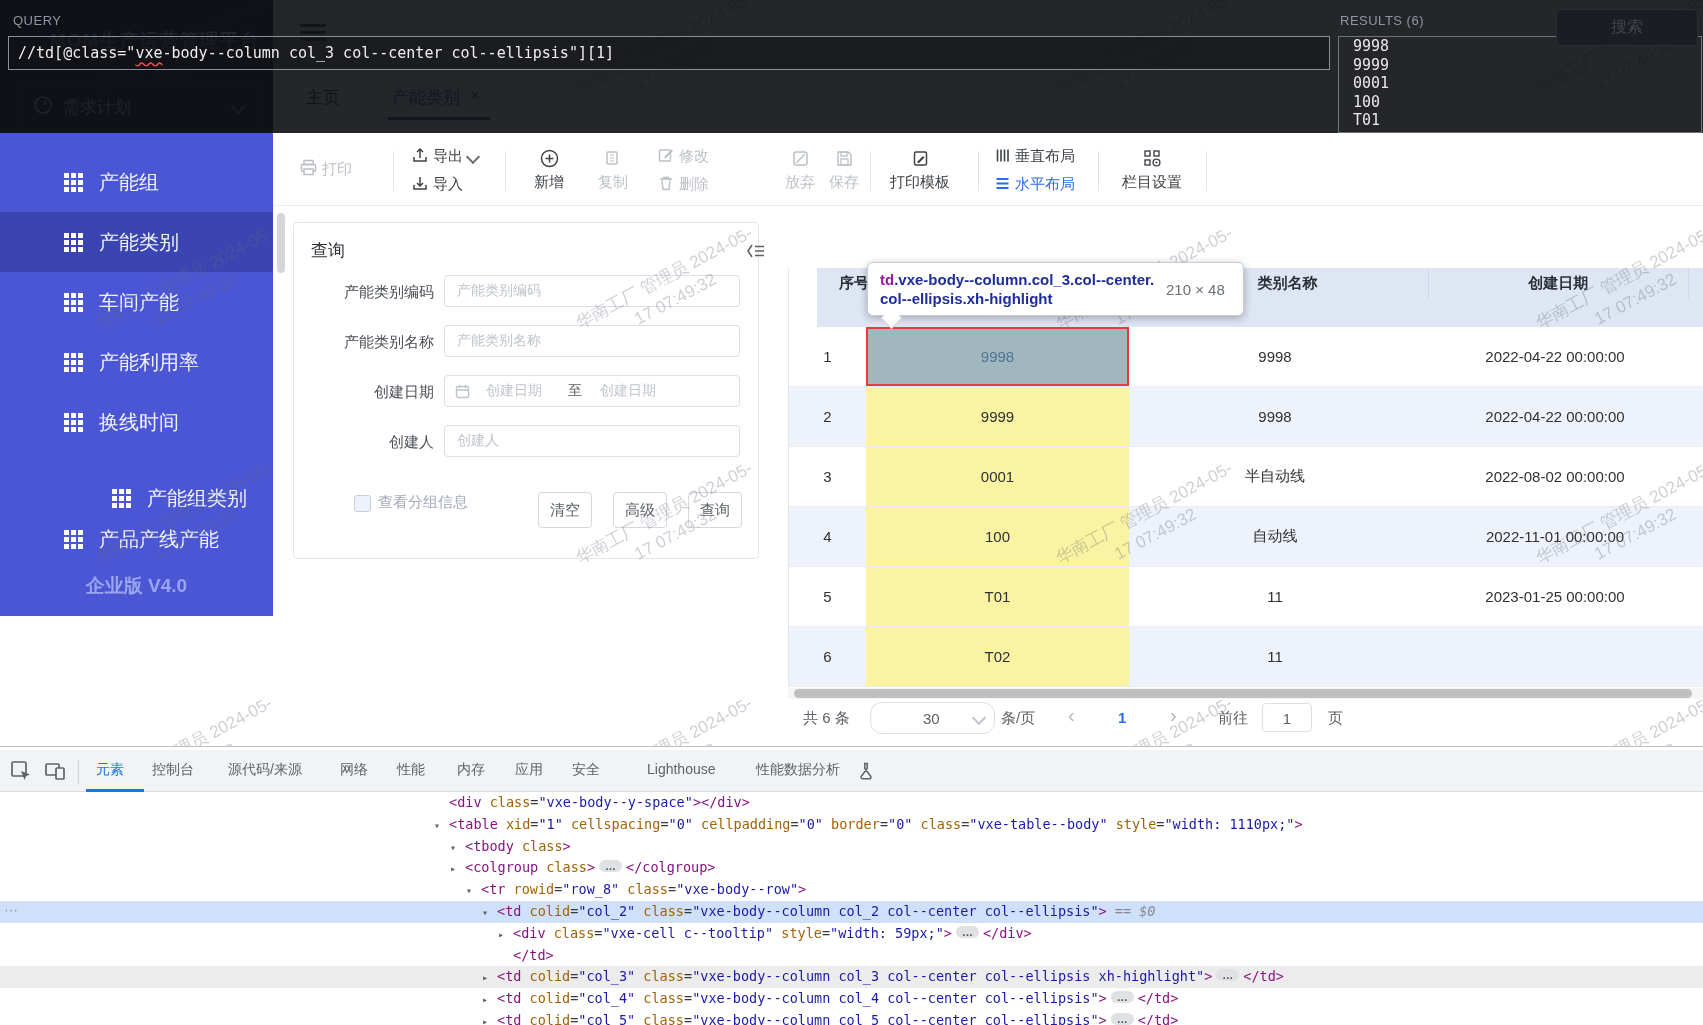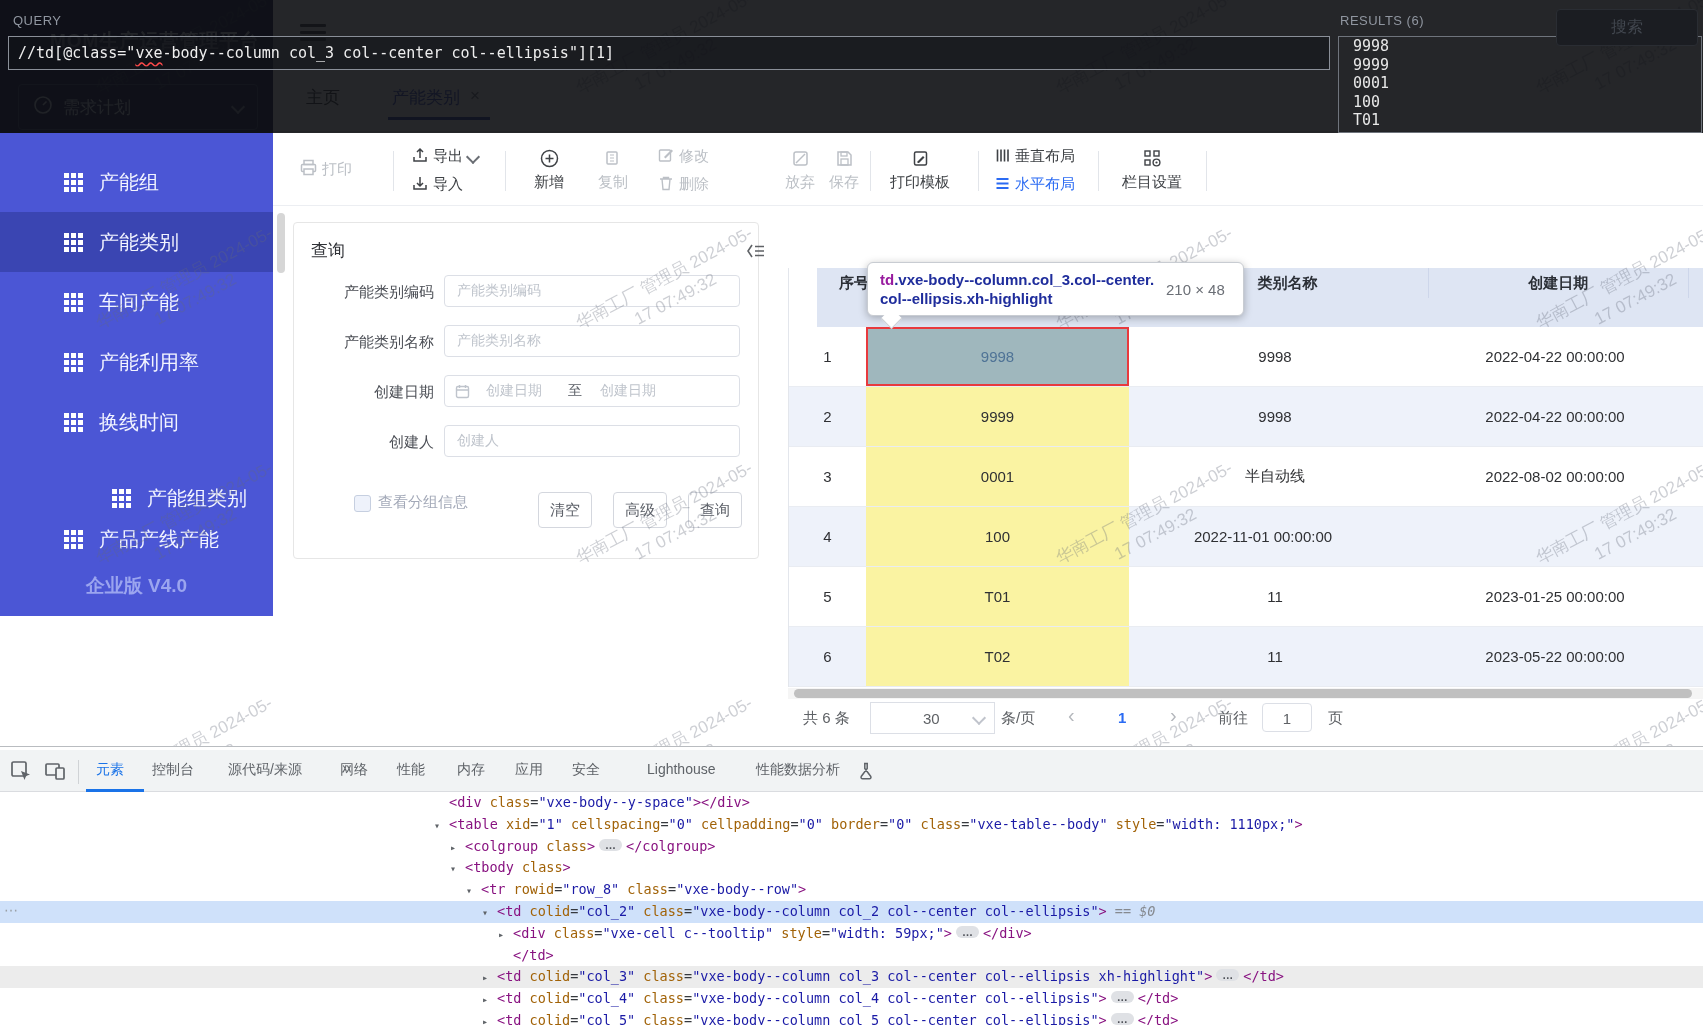--- a/index.html
+++ b/index.html
@@ -53,21 +53,21 @@
   #thead .th{font-size:15px;font-weight:600;color:#2b2f36;text-align:center;border-right:1px solid #cdd6ea;height:30px;line-height:30px;}
   .trow{display:flex;height:60px;align-items:stretch;border-bottom:1px solid #e9ecf2;box-sizing:border-box;}
   .trow.alt{background:#eef2fa;}
   .tcell{display:flex;align-items:center;justify-content:center;font-size:15px;color:#2f3033;box-sizing:border-box;}
   .tcell.yellow{background:#faf3a2;}
   .tcell.inspected{background:#9fb7bd;border:2px solid #e8393d;color:#4f7396;}
   #hscroll{left:788px;top:688px;width:915px;height:11px;background:#f5f5f5;z-index:1;}
   #hscroll .thumb{position:absolute;left:6px;top:1px;width:898px;height:9px;background:#c0c0c0;border-radius:5px;}
   
   #pager{left:273px;top:700px;width:1430px;height:44px;z-index:1;font-size:15px;color:#5f6266;}
-  #page-size{position:absolute;left:597px;top:2px;width:125px;height:32px;border:1px solid #dcdfe6;border-radius:0;display:flex;align-items:center;box-sizing:border-box;}
+  #page-size{position:absolute;left:597px;top:2px;width:125px;height:32px;border:1px solid #dcdfe6;border-radius:12px;display:flex;align-items:center;box-sizing:border-box;}
   #page-size .val{margin-left:52px;}
   #page-size .chev-dn{margin-left:auto;margin-right:10px;}
   .pg{position:absolute;top:9px;}
   #goto-input{position:absolute;left:989px;top:3px;width:50px;height:29px;border:1px solid #dcdfe6;border-radius:4px;text-align:center;line-height:29px;box-sizing:border-box;}
   
   #wm-layer{left:0;top:0;width:1703px;height:749px;z-index:5;pointer-events:none;overflow:hidden;}
   .wm{position:absolute;width:220px;transform:rotate(-28deg);color:rgba(100,105,120,.32);font-size:17px;line-height:24px;text-align:center;}
   
   #insp-tooltip{left:867px;top:262px;width:377px;height:54px;background:#fff;border:1px solid #c8ccd2;border-radius:6px;box-shadow:0 2px 8px rgba(0,0,0,.28);z-index:11;display:flex;align-items:center;box-sizing:border-box;padding:0 12px;}
   #insp-tooltip .selector{font-size:15px;font-weight:bold;line-height:19px;color:#1f2d9c;width:282px;word-break:break-all;}
@@ -466,35 +466,35 @@
         <div class="trow">
           <div class="tcell" style="width: 77px;">3</div>
           <div class="tcell yellow" style="width: 263px; background: rgb(250, 243, 162);">0001</div>
           <div class="tcell" style="width: 292px;">半自动线</div>
           <div class="tcell" style="width: 268px;">2022-08-02 00:00:00</div>
           <div class="tcell" style="width: 15px;"></div>
         </div>
         <div class="trow alt">
           <div class="tcell" style="width: 77px;">4</div>
           <div class="tcell yellow" style="width: 263px; background: rgb(250, 243, 162);">100</div>
+          <div class="tcell" style="width: 292px;">自动线</div>
           <div class="tcell" style="width: 268px;">2022-11-01 00:00:00</div>
           <div class="tcell" style="width: 15px;"></div>
         </div>
         <div class="trow">
           <div class="tcell" style="width: 77px;">5</div>
           <div class="tcell yellow" style="width: 263px; background: rgb(250, 243, 162);">T01</div>
           <div class="tcell" style="width: 292px;">11</div>
           <div class="tcell" style="width: 268px;">2023-01-25 00:00:00</div>
           <div class="tcell" style="width: 15px;"></div>
         </div>
         <div class="trow alt">
           <div class="tcell" style="width: 77px;">6</div>
           <div class="tcell yellow" style="width: 263px; background: rgb(250, 243, 162);">T02</div>
           <div class="tcell" style="width: 292px;">11</div>
-          <div class="tcell" style="width: 268px;">2023-05-22 00:00:00</div>
           <div class="tcell" style="width: 15px;"></div>
         </div>
       </div>
   </div>
   <div id="hscroll" class="abs">
       <div class="thumb"></div>
     </div>
 
   <div id="pager" class="abs">
     <span class="pg" style="left:530px;">共 6 条</span>
@@ -619,22 +619,22 @@
       <span class="dt-icon" style="left:858px;top:12px;">
         <svg width="16" height="18" viewBox="0 0 16 18">
             <path d="M6 1.5 h4 M6.8 1.5 v5 L12.8 14.5 a1.6 1.6 0 0 1 -1.4 2.3 H4.6 a1.6 1.6 0 0 1 -1.4 -2.3 L9.2 6.5 v-5" fill="none" stroke="#5f6368" stroke-width="1.5"></path>
           </svg>
       </span>
       <span id="dt-underline"></span>
     </div>
     <div id="dt-tree">
         <div class="code-line" style="padding-left: 434px;"><span class="arrow"></span><span class="tk-t">&lt;div</span><span class="tk-a"> class</span><span class="tk-d">=</span><span class="tk-v">"vxe-body--y-space"</span><span class="tk-t">&gt;</span><span class="tk-t">&lt;/div&gt;</span></div>
         <div class="code-line" style="padding-left: 434px;"><span class="arrow">▾</span><span class="tk-t">&lt;table</span><span class="tk-a"> xid</span><span class="tk-d">=</span><span class="tk-v">"1"</span><span class="tk-a"> cellspacing</span><span class="tk-d">=</span><span class="tk-v">"0"</span><span class="tk-a"> cellpadding</span><span class="tk-d">=</span><span class="tk-v">"0"</span><span class="tk-a"> border</span><span class="tk-d">=</span><span class="tk-v">"0"</span><span class="tk-a"> class</span><span class="tk-d">=</span><span class="tk-v">"vxe-table--body"</span><span class="tk-a"> style</span><span class="tk-d">=</span><span class="tk-v">"width: 1110px;"</span><span class="tk-t">&gt;</span></div>
+        <div class="code-line" style="padding-left: 450px;"><span class="arrow">▾</span><span class="tk-t">&lt;tbody</span><span class="tk-a"> class</span><span class="tk-t">&gt;</span></div>
         <div class="code-line" style="padding-left: 450px;"><span class="arrow">▸</span><span class="tk-t">&lt;colgroup</span><span class="tk-a"> class</span><span class="tk-t">&gt;</span><span class="tk-e">…</span><span class="tk-t">&lt;/colgroup&gt;</span></div>
-        <div class="code-line" style="padding-left: 450px;"><span class="arrow">▾</span><span class="tk-t">&lt;tbody</span><span class="tk-a"> class</span><span class="tk-t">&gt;</span></div>
         <div class="code-line" style="padding-left: 466px;"><span class="arrow">▾</span><span class="tk-t">&lt;tr</span><span class="tk-a"> rowid</span><span class="tk-d">=</span><span class="tk-v">"row_8"</span><span class="tk-a"> class</span><span class="tk-d">=</span><span class="tk-v">"vxe-body--row"</span><span class="tk-t">&gt;</span></div>
         <div class="code-line sel" style="padding-left: 482px;"><span class="arrow">▾</span><span class="tk-t">&lt;td</span><span class="tk-a"> colid</span><span class="tk-d">=</span><span class="tk-v">"col_2"</span><span class="tk-a"> class</span><span class="tk-d">=</span><span class="tk-v">"vxe-body--column col_2 col--center col--ellipsis"</span><span class="tk-t">&gt;</span><span class="tk-g"> == $0</span></div>
         <div class="code-line" style="padding-left: 498px;"><span class="arrow">▸</span><span class="tk-t">&lt;div</span><span class="tk-a"> class</span><span class="tk-d">=</span><span class="tk-v">"vxe-cell c--tooltip"</span><span class="tk-a"> style</span><span class="tk-d">=</span><span class="tk-v">"width: 59px;"</span><span class="tk-t">&gt;</span><span class="tk-e">…</span><span class="tk-t">&lt;/div&gt;</span></div>
         <div class="code-line" style="padding-left: 498px;"><span class="arrow"></span><span class="tk-t">&lt;/td&gt;</span></div>
         <div class="code-line hov" style="padding-left: 482px;"><span class="arrow">▸</span><span class="tk-t">&lt;td</span><span class="tk-a"> colid</span><span class="tk-d">=</span><span class="tk-v">"col_3"</span><span class="tk-a"> class</span><span class="tk-d">=</span><span class="tk-v">"vxe-body--column col_3 col--center col--ellipsis xh-highlight"</span><span class="tk-t">&gt;</span><span class="tk-e">…</span><span class="tk-t">&lt;/td&gt;</span></div>
         <div class="code-line" style="padding-left: 482px;"><span class="arrow">▸</span><span class="tk-t">&lt;td</span><span class="tk-a"> colid</span><span class="tk-d">=</span><span class="tk-v">"col_4"</span><span class="tk-a"> class</span><span class="tk-d">=</span><span class="tk-v">"vxe-body--column col_4 col--center col--ellipsis"</span><span class="tk-t">&gt;</span><span class="tk-e">…</span><span class="tk-t">&lt;/td&gt;</span></div>
         <div class="code-line" style="padding-left: 482px;"><span class="arrow">▸</span><span class="tk-t">&lt;td</span><span class="tk-a"> colid</span><span class="tk-d">=</span><span class="tk-v">"col_5"</span><span class="tk-a"> class</span><span class="tk-d">=</span><span class="tk-v">"vxe-body--column col_5 col--center col--ellipsis"</span><span class="tk-t">&gt;</span><span class="tk-e">…</span><span class="tk-t">&lt;/td&gt;</span></div>
       </div>
     <div id="dt-gutter">⋯</div>
   </div>

